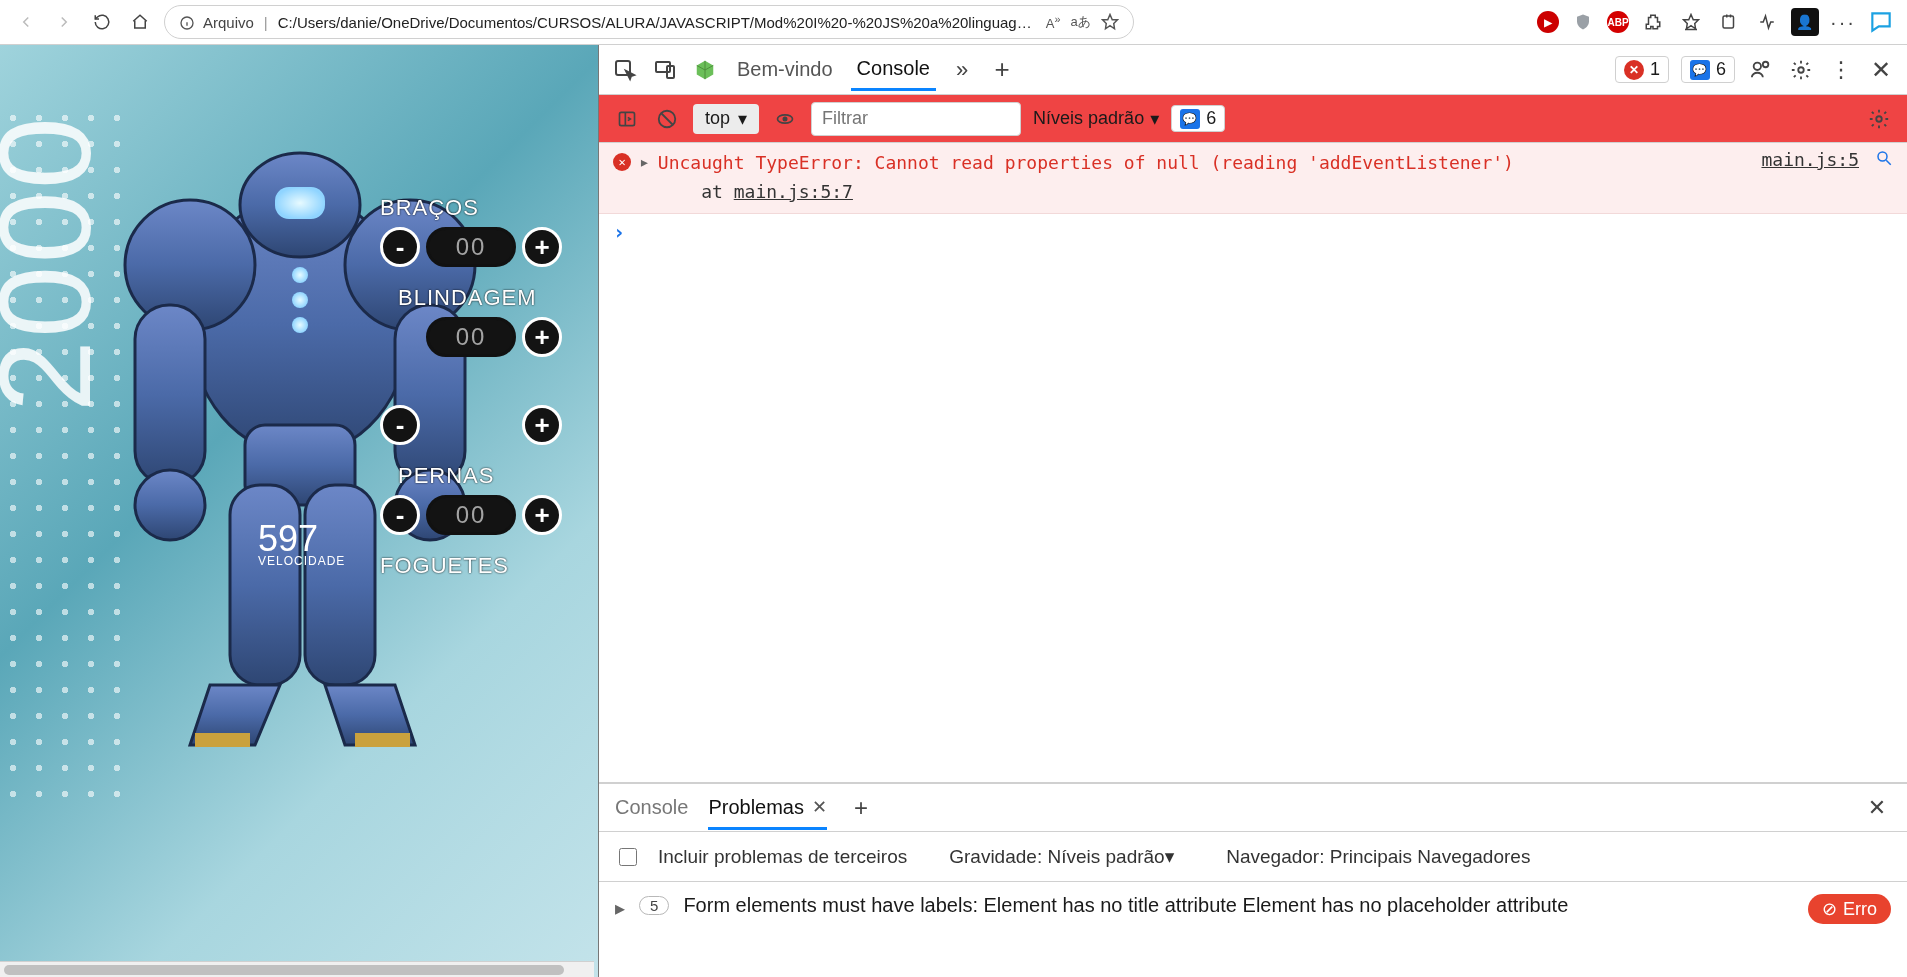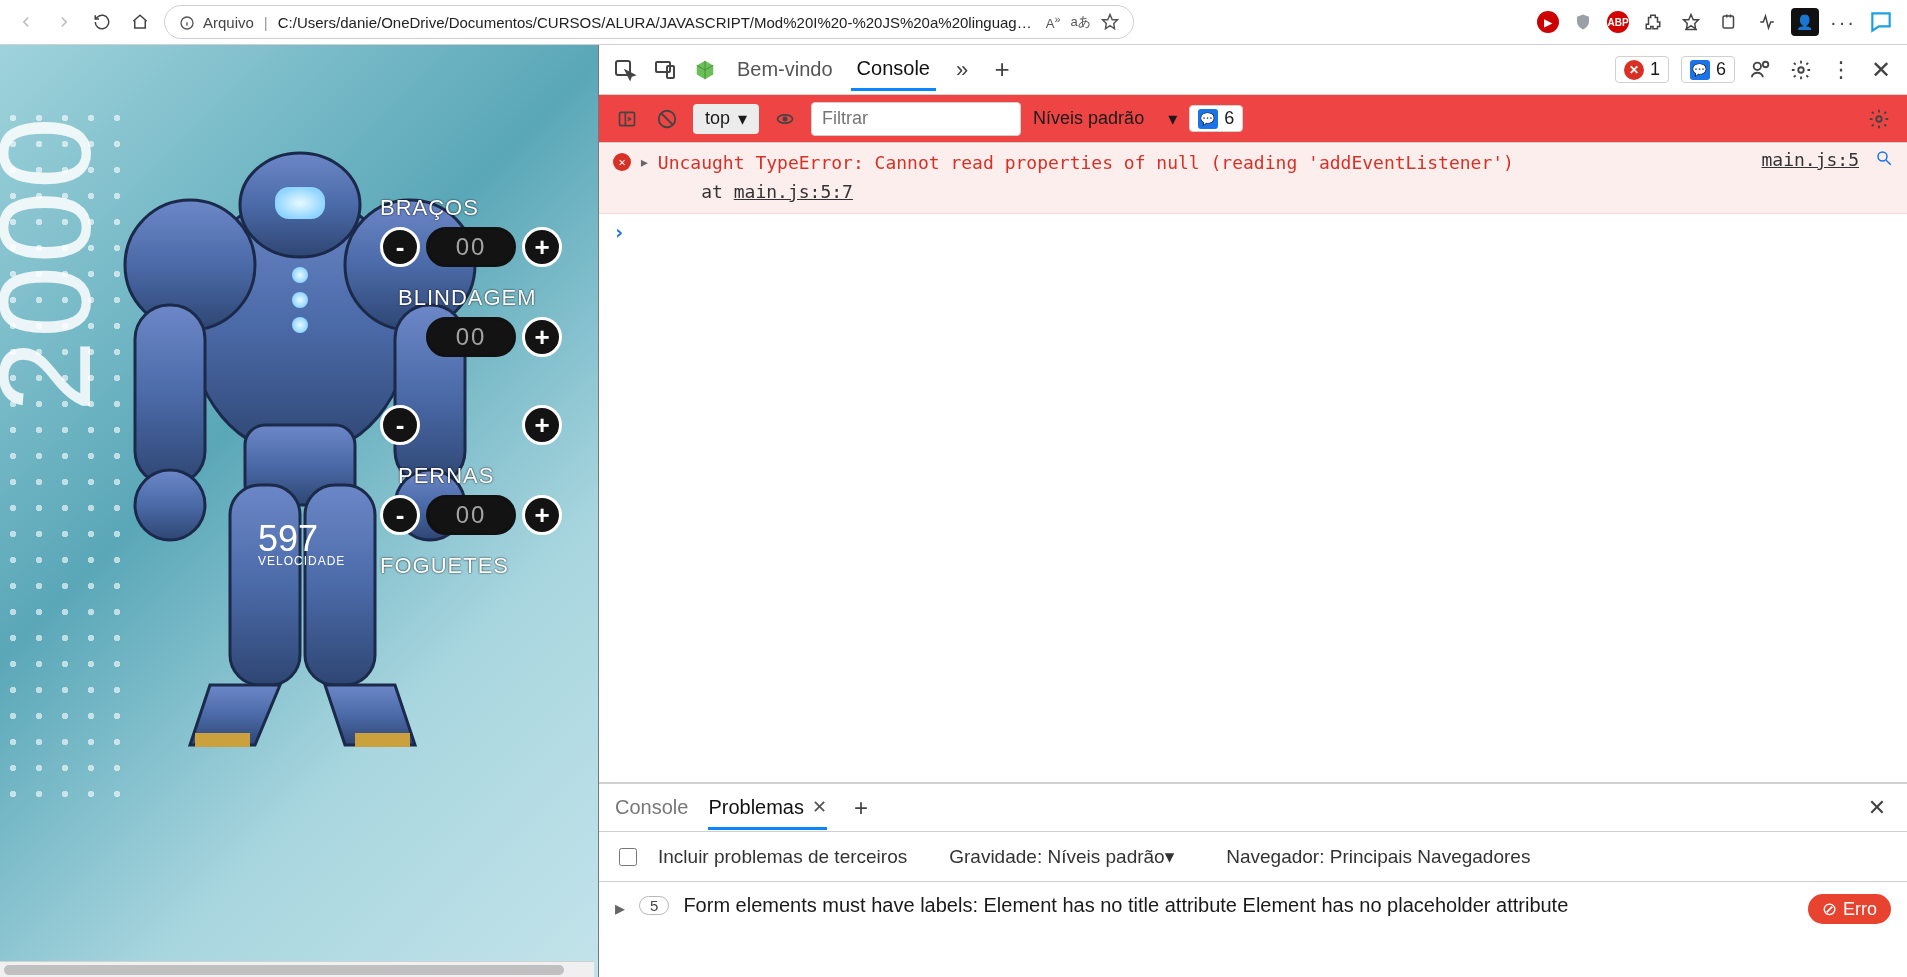--- a/index.html
+++ b/index.html
@@ -189,21 +189,21 @@
   }
   .ctx-select{
     background:#ececec;border-radius:4px;padding:4px 12px;
     display:flex;align-items:center;gap:8px;cursor:pointer;
   }
   .filter-input{
     border:1px solid var(--border);border-radius:4px;
     height:34px;padding:0 10px;font-size:18px;width:210px;
     color:#666;
   }
-  .levels{display:flex;align-items:center;gap:24px;cursor:pointer;}
+  .levels{display:flex;align-items:center;gap:6px;cursor:pointer;}
 
   
   .console-body{
     flex:1;overflow:auto;
     font-family:Consolas,Menlo,monospace;
     font-size:18px;background:#fff;
   }
   .msg-row{
     display:flex;align-items:flex-start;gap:8px;
     padding:6px 14px;border-bottom:1px solid #f2d9d9;

